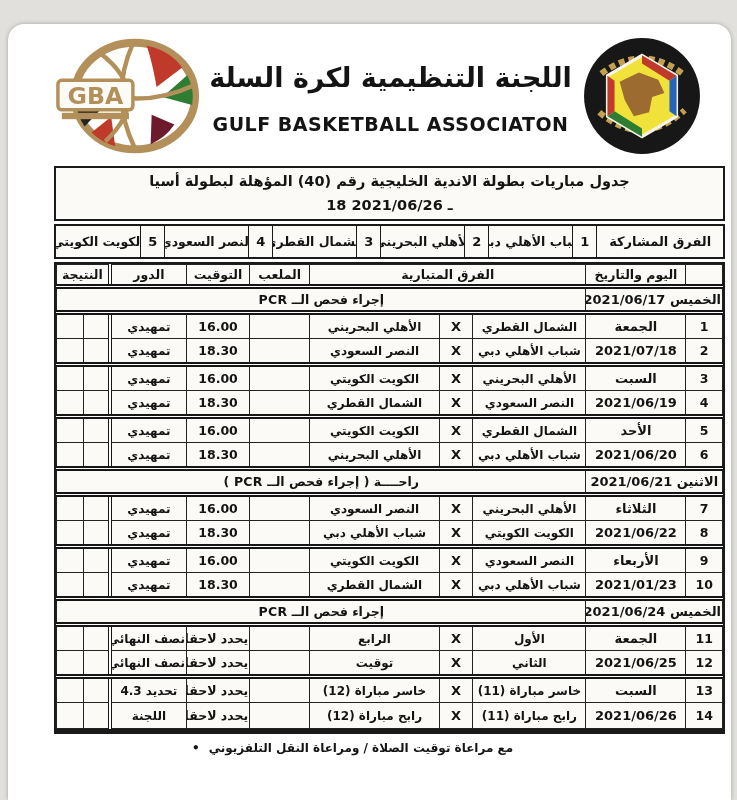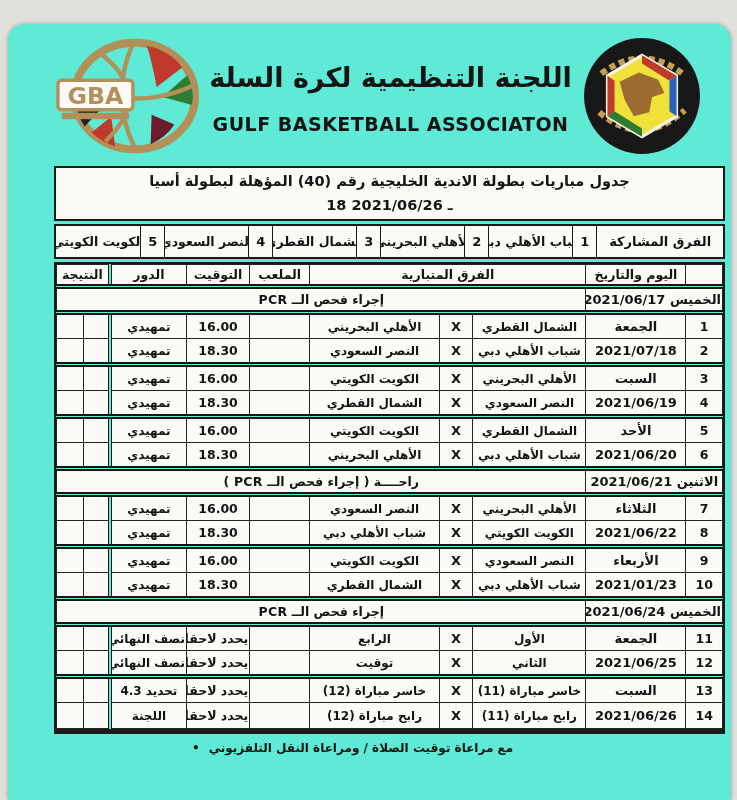--- a/index.html
+++ b/index.html
@@ -1,20 +1,20 @@
 <!DOCTYPE html>
 <html lang="ar"><head>
 <meta charset="utf-8">
 <style>
   * { margin:0; padding:0; box-sizing:border-box; }
   html,body { width:737px; height:800px; overflow:hidden; }
   body { background:#e2e0dd; font-family:"DejaVu Sans", sans-serif; color:#141414; }
   .doc {
     position:absolute; left:8px; top:24px; width:723px; height:776px;
-    background:#5eead4; border-radius:16px 16px 0 0;
+    background:#ffffff; border-radius:16px 16px 0 0;
     box-shadow:0 0 4px rgba(0,0,0,.28);
   }
   
   .hdr { display:flex; align-items:center; justify-content:space-between; padding:14px 28px 4px 44px; height:138px; }
   .hdr-titles { text-align:center; flex:1; padding:0 8px; }
   .t-ar { font-size:27px; font-weight:bold; direction:rtl; letter-spacing:0; }
   .t-en { font-size:19px; font-weight:bold; margin-top:20px; letter-spacing:.5px; }
   .logo { flex:0 0 auto; }
   
   .sheet { margin:4px 6px 0 46px; }

